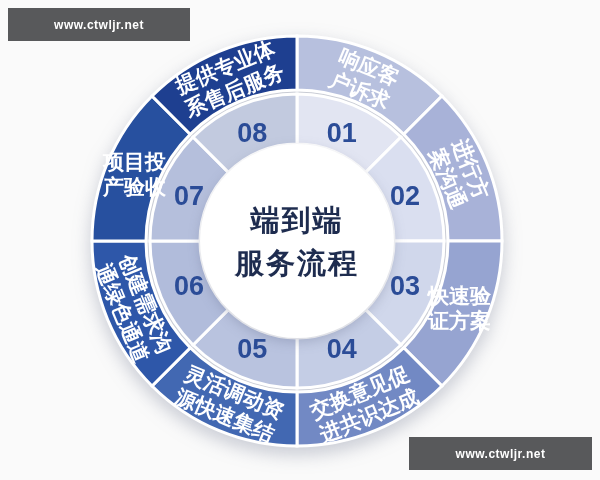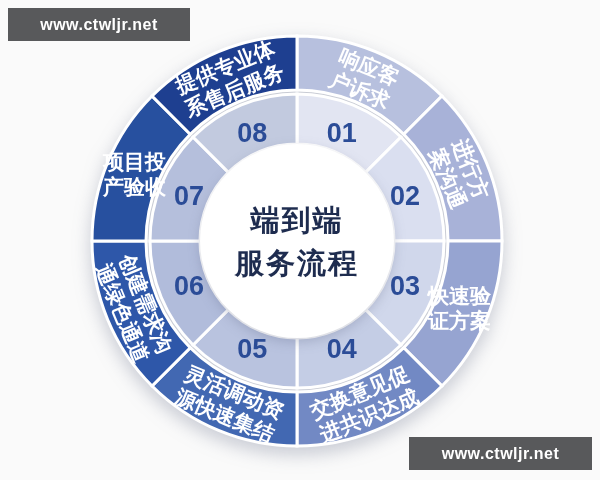--- a/index.html
+++ b/index.html
@@ -8,21 +8,21 @@
     background: #fafafa;
     font-family: "Liberation Sans", "DejaVu Sans", sans-serif;
     overflow: hidden;
   }
   .stage { position: relative; width: 600px; height: 480px; }
   .watermark {
     position: absolute;
     background: #58595b;
     color: #ffffff;
     font-weight: bold;
-    font-size: 16px;
+    font-size: 12px;
     letter-spacing: 0.5px;
     display: flex; align-items: center; justify-content: center;
   }
   .watermark.top-left  { left: 8px;  top: 8px;    width: 182px; height: 33px; }
   .watermark.bottom-right { left: 409px; top: 437px; width: 183px; height: 33px; }
   #donut-wrap { position: absolute; left: 0; top: 0; width: 600px; height: 480px; }
   svg text { font-family: "Liberation Sans", "DejaVu Sans", sans-serif; }
   .seg-label { fill: #ffffff; font-weight: bold; font-size: 21px; }
   .seg-number { font-weight: bold; font-size: 27px; }
   .center-title { font-weight: bold; font-size: 29px; letter-spacing: 2px; }

